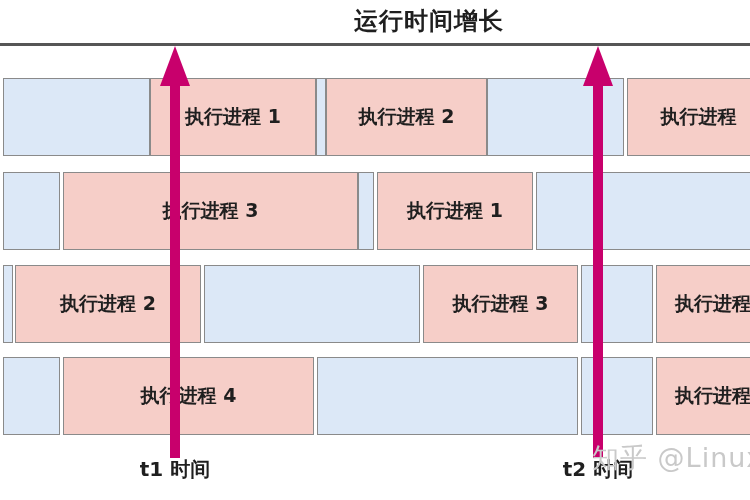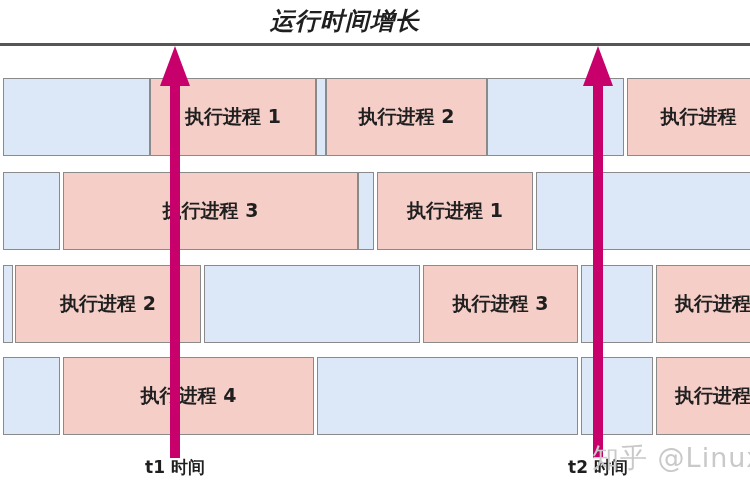--- a/index.html
+++ b/index.html
@@ -1,22 +1,22 @@
 <!DOCTYPE html>
 <html><head>
 <meta charset="utf-8">
 <style>
   html,body{margin:0;padding:0;background:#fff;}
   #stage{
     position:relative;width:750px;height:500px;overflow:hidden;background:#ffffff;
     font-family:"DejaVu Sans","Liberation Sans",sans-serif;
   }
   .title{
-    position:absolute;top:5px;left:270px;width:300px;
-    font-size:24px;font-weight:bold;color:var(--text);letter-spacing:1px;white-space:nowrap;font-style:italic;
+    position:absolute;top:5px;left:279px;width:300px;text-align:center;
+    font-size:24px;font-weight:bold;color:var(--text);letter-spacing:1px;white-space:nowrap;
   }
   .axis-line{
     position:absolute;top:43px;left:0;width:750px;height:3px;background:var(--axis);
   }
   .row{position:absolute;left:0;width:750px;padding-left:46px;}
   .seg{
     position:absolute;top:0;height:100%;box-sizing:border-box;
     border:1px solid var(--border);
     display:flex;align-items:center;justify-content:center;
   }
@@ -30,21 +30,21 @@
     position:absolute;top:46px;width:0;height:0;
     border-left:15px solid transparent;border-right:15px solid transparent;
     border-bottom:40px solid var(--arrow);
     left:-15px;
   }
   .marker .shaft{
     position:absolute;top:84px;left:-5px;width:10px;height:374px;background:var(--arrow);
   }
   .marker .tlabel{
     position:absolute;top:456px;left:-60px;width:120px;text-align:center;
-    font-size:17px;font-weight:bold;color:var(--text);white-space:nowrap;
+    font-size:20px;font-weight:bold;color:var(--text);white-space:nowrap;
   }
   .watermark{
     position:absolute;top:440px;left:592px;width:220px;
     font-size:27px;color:var(--wm);white-space:nowrap;letter-spacing:1px;
   }
 </style>
 </head>
 <body>
 
 <div id="stage" style="--proc: #f6cec8; --idle: #dce8f7; --border: #8a8a8a; --arrow: #c8006c; --axis: #565656; --text: #1f1f1f; --wm: #c9c9c9;">

